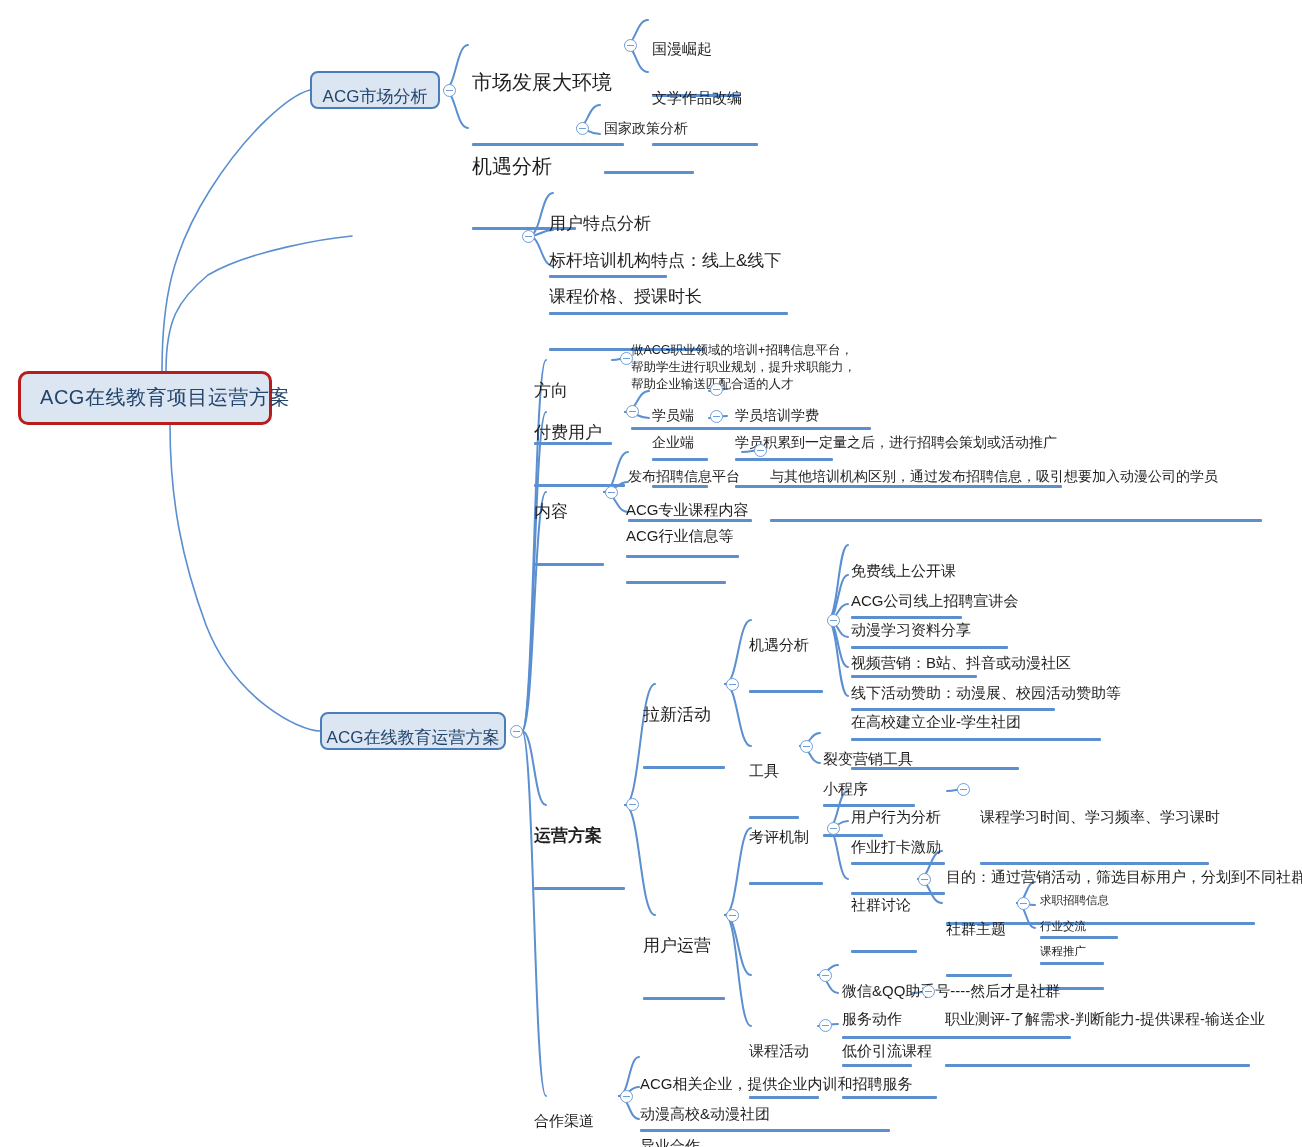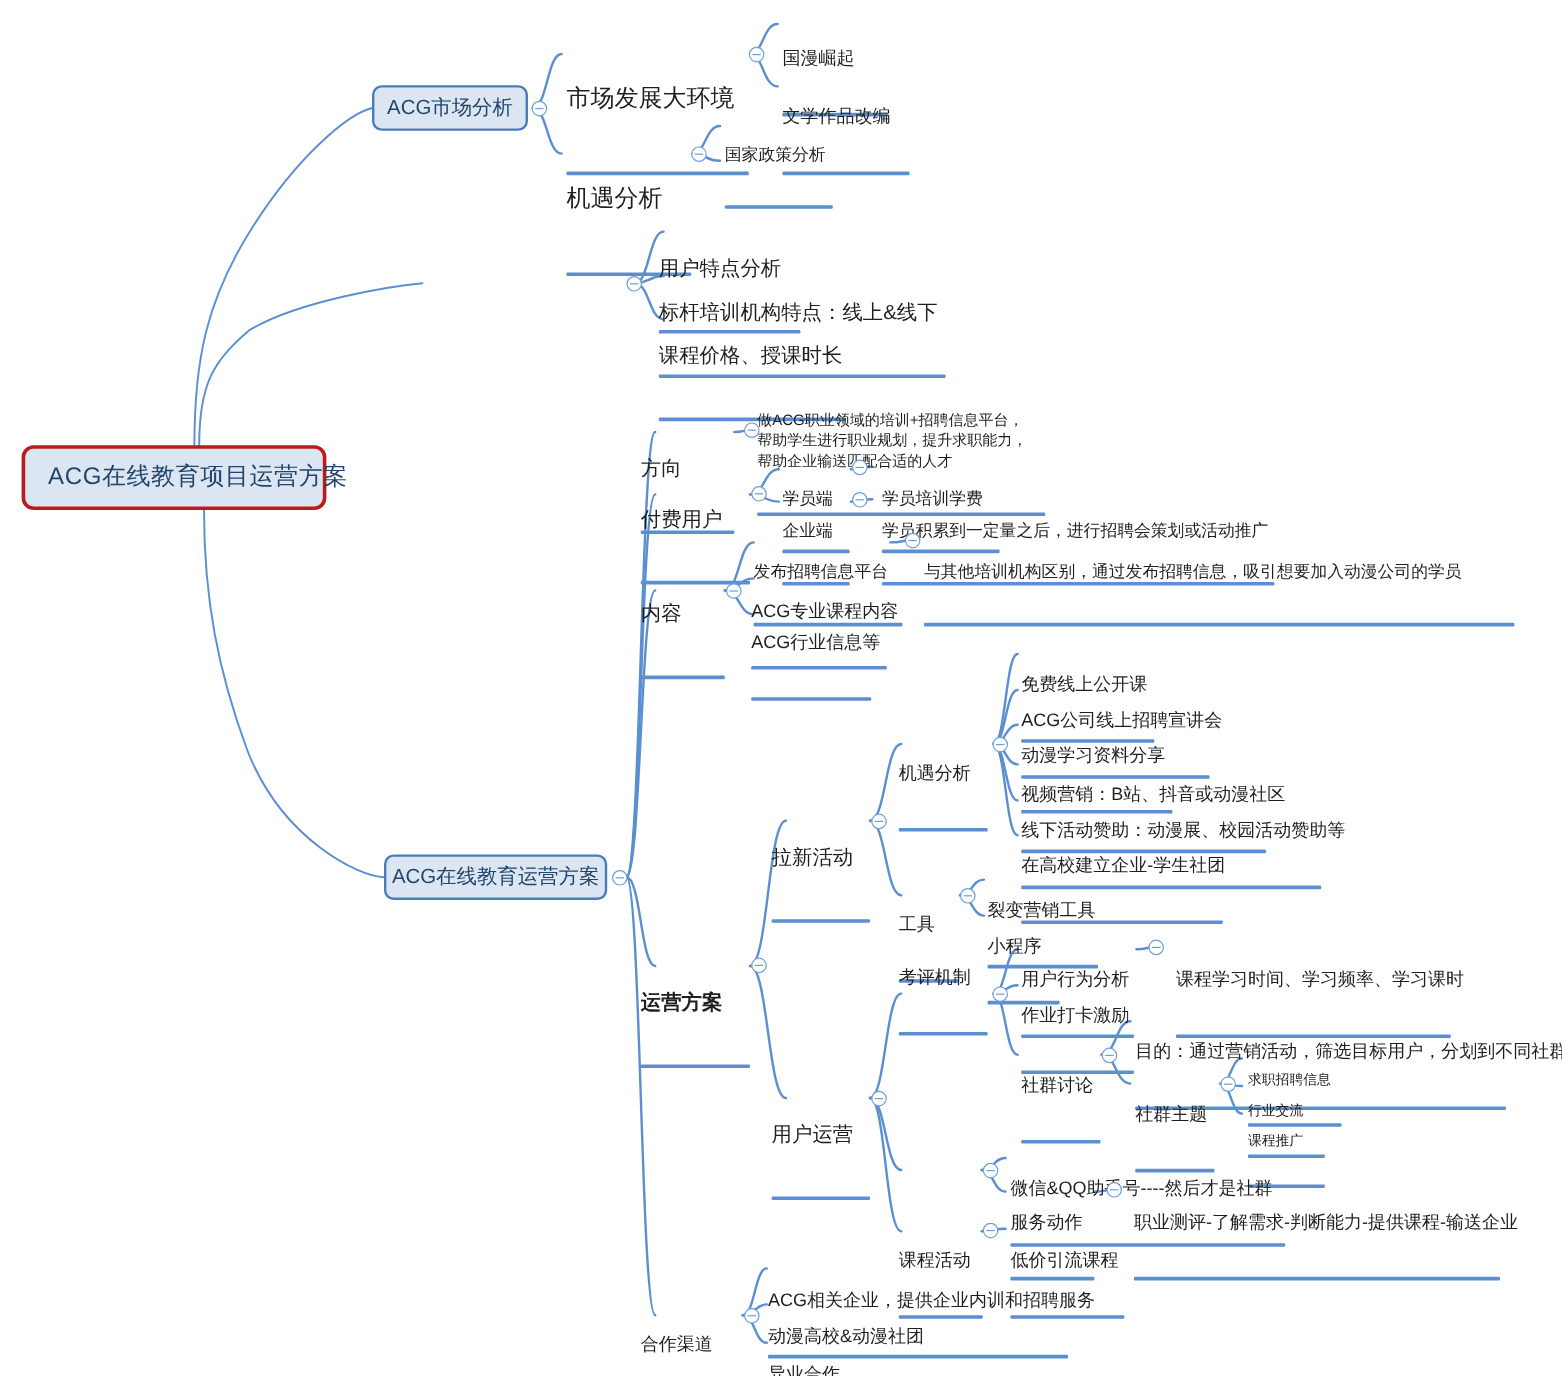--- a/index.html
+++ b/index.html
@@ -22,21 +22,21 @@
     color:#23456b;font-size:20px;
     display:flex;align-items:center;justify-content:center;
     letter-spacing:.5px;
     padding-left:40px;
   }
   
   .lvl1{
     box-sizing:border-box;
     background:#dce6f2;border:2px solid #4a7ebb;border-radius:8px;
     color:#23456b;font-size:17px;
-    display:flex;align-items:center;justify-content:center;
+    display:flex;align-items:flex-end;justify-content:center;
     height:38px;
   }
   
   .tnode{color:#1f1f1f;}
   .tnode .txt{display:block;}
   .tnode .rule{display:block;height:3px;background:#5b8fd0;border-radius:1px;margin-top:1px;}
 
   .s20{font-size:20px;}
   .s17{font-size:17px;}
   .s15{font-size:15px;}
@@ -321,21 +321,21 @@
     <span class="txt">小程序</span>
     <span class="rule"></span>
   </div>
 
   <div class="node tnode s17" style="left:643px;top:896px;width:82px;">
     <span class="txt">用户运营</span>
     <span class="rule"></span>
   </div>
   <span class="toggle" style="left:726px;top:909px;"></span>
 
-  <div class="node tnode s15" style="left:749px;top:771px;width:74px;">
+  <div class="node tnode s15" style="left:749px;top:793px;width:74px;">
     <span class="txt">考评机制</span>
     <span class="rule"></span>
   </div>
   <span class="toggle" style="left:827px;top:822px;"></span>
 
   <div class="node tnode s15" style="left:851px;top:773px;width:94px;">
     <span class="txt">用户行为分析</span>
     <span class="rule"></span>
   </div>
   <span class="toggle" style="left:957px;top:783px;"></span>

